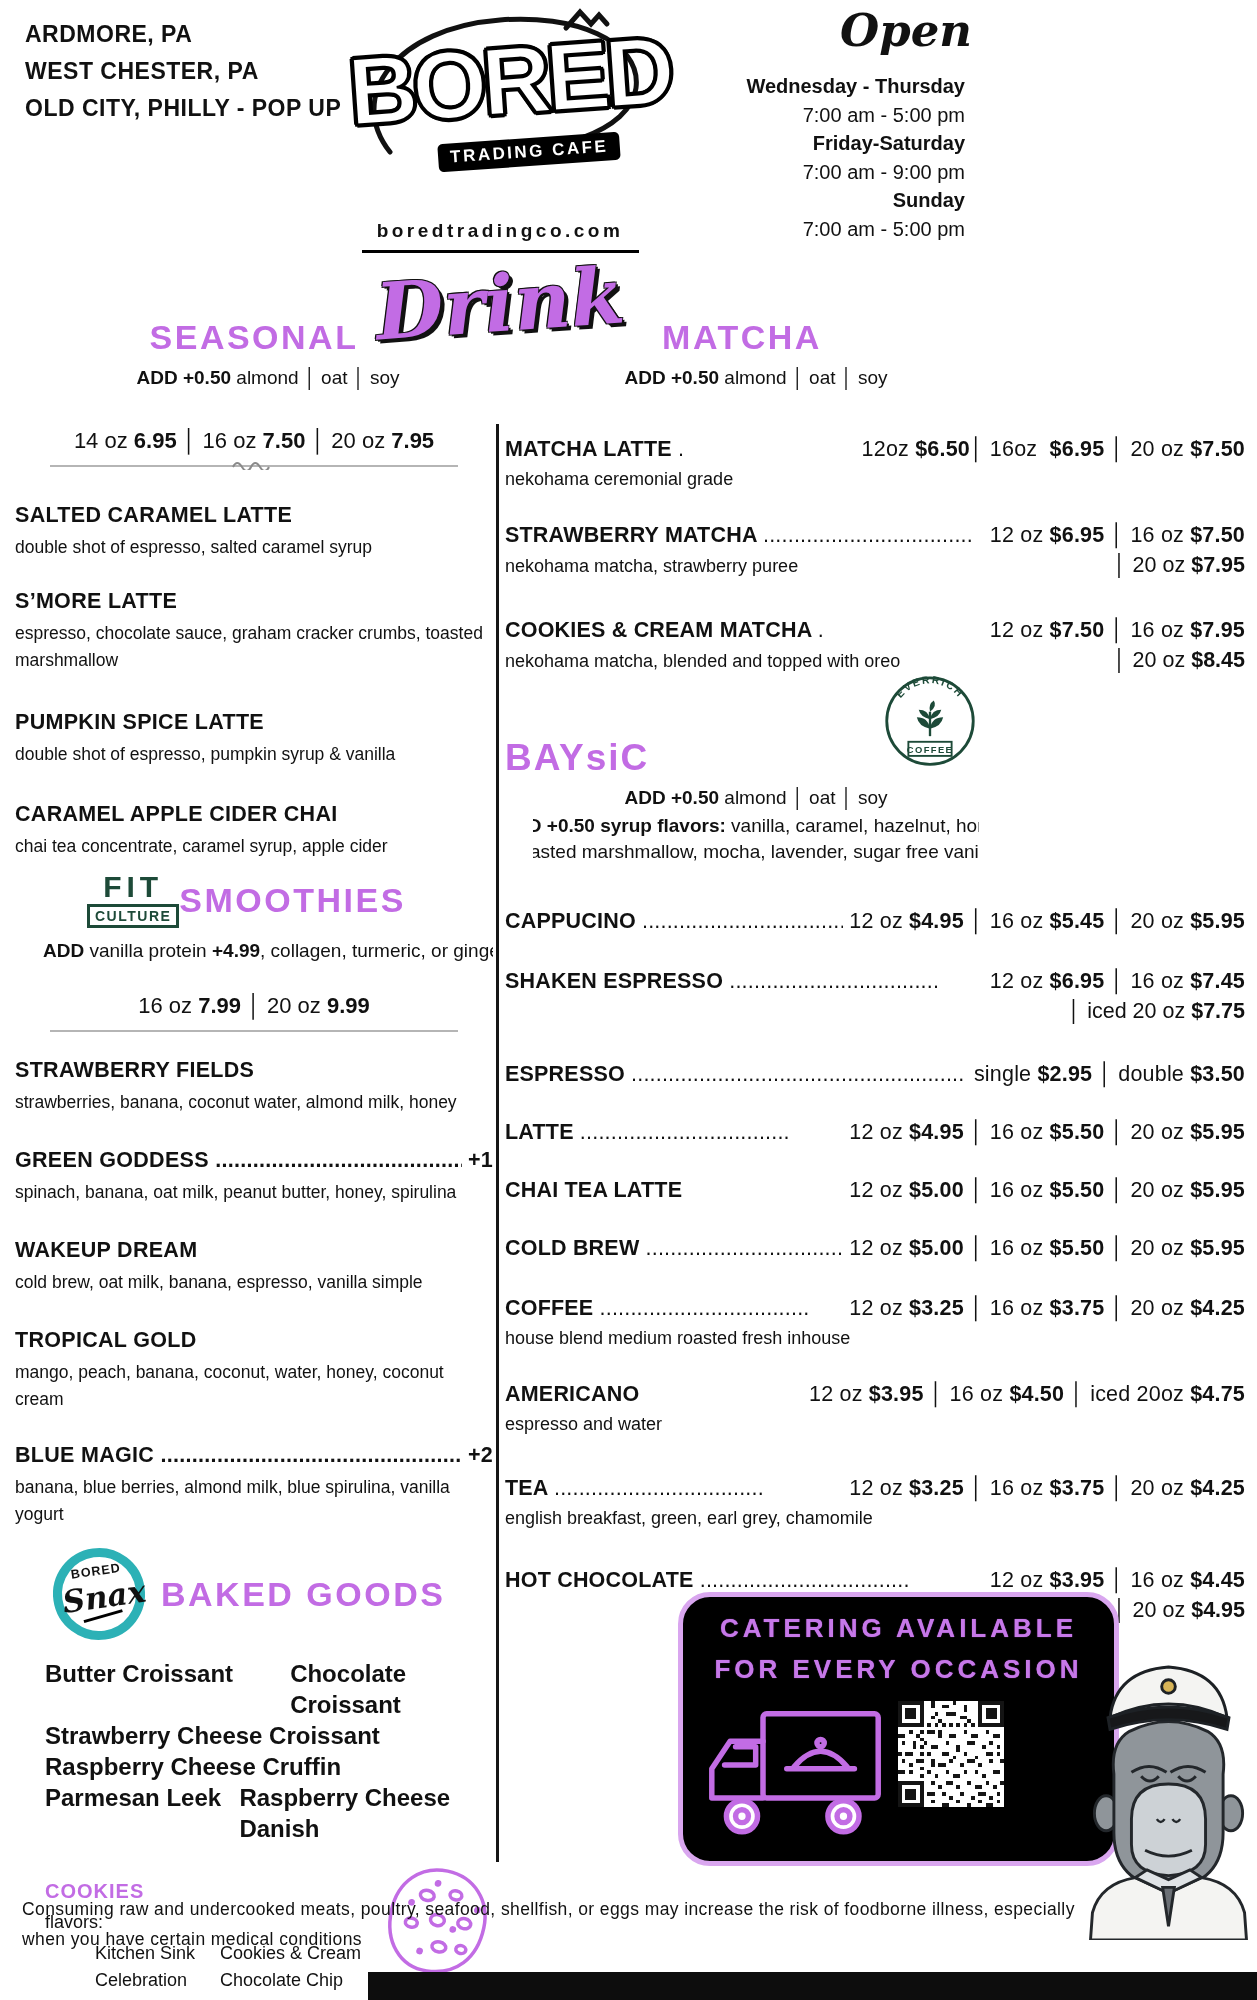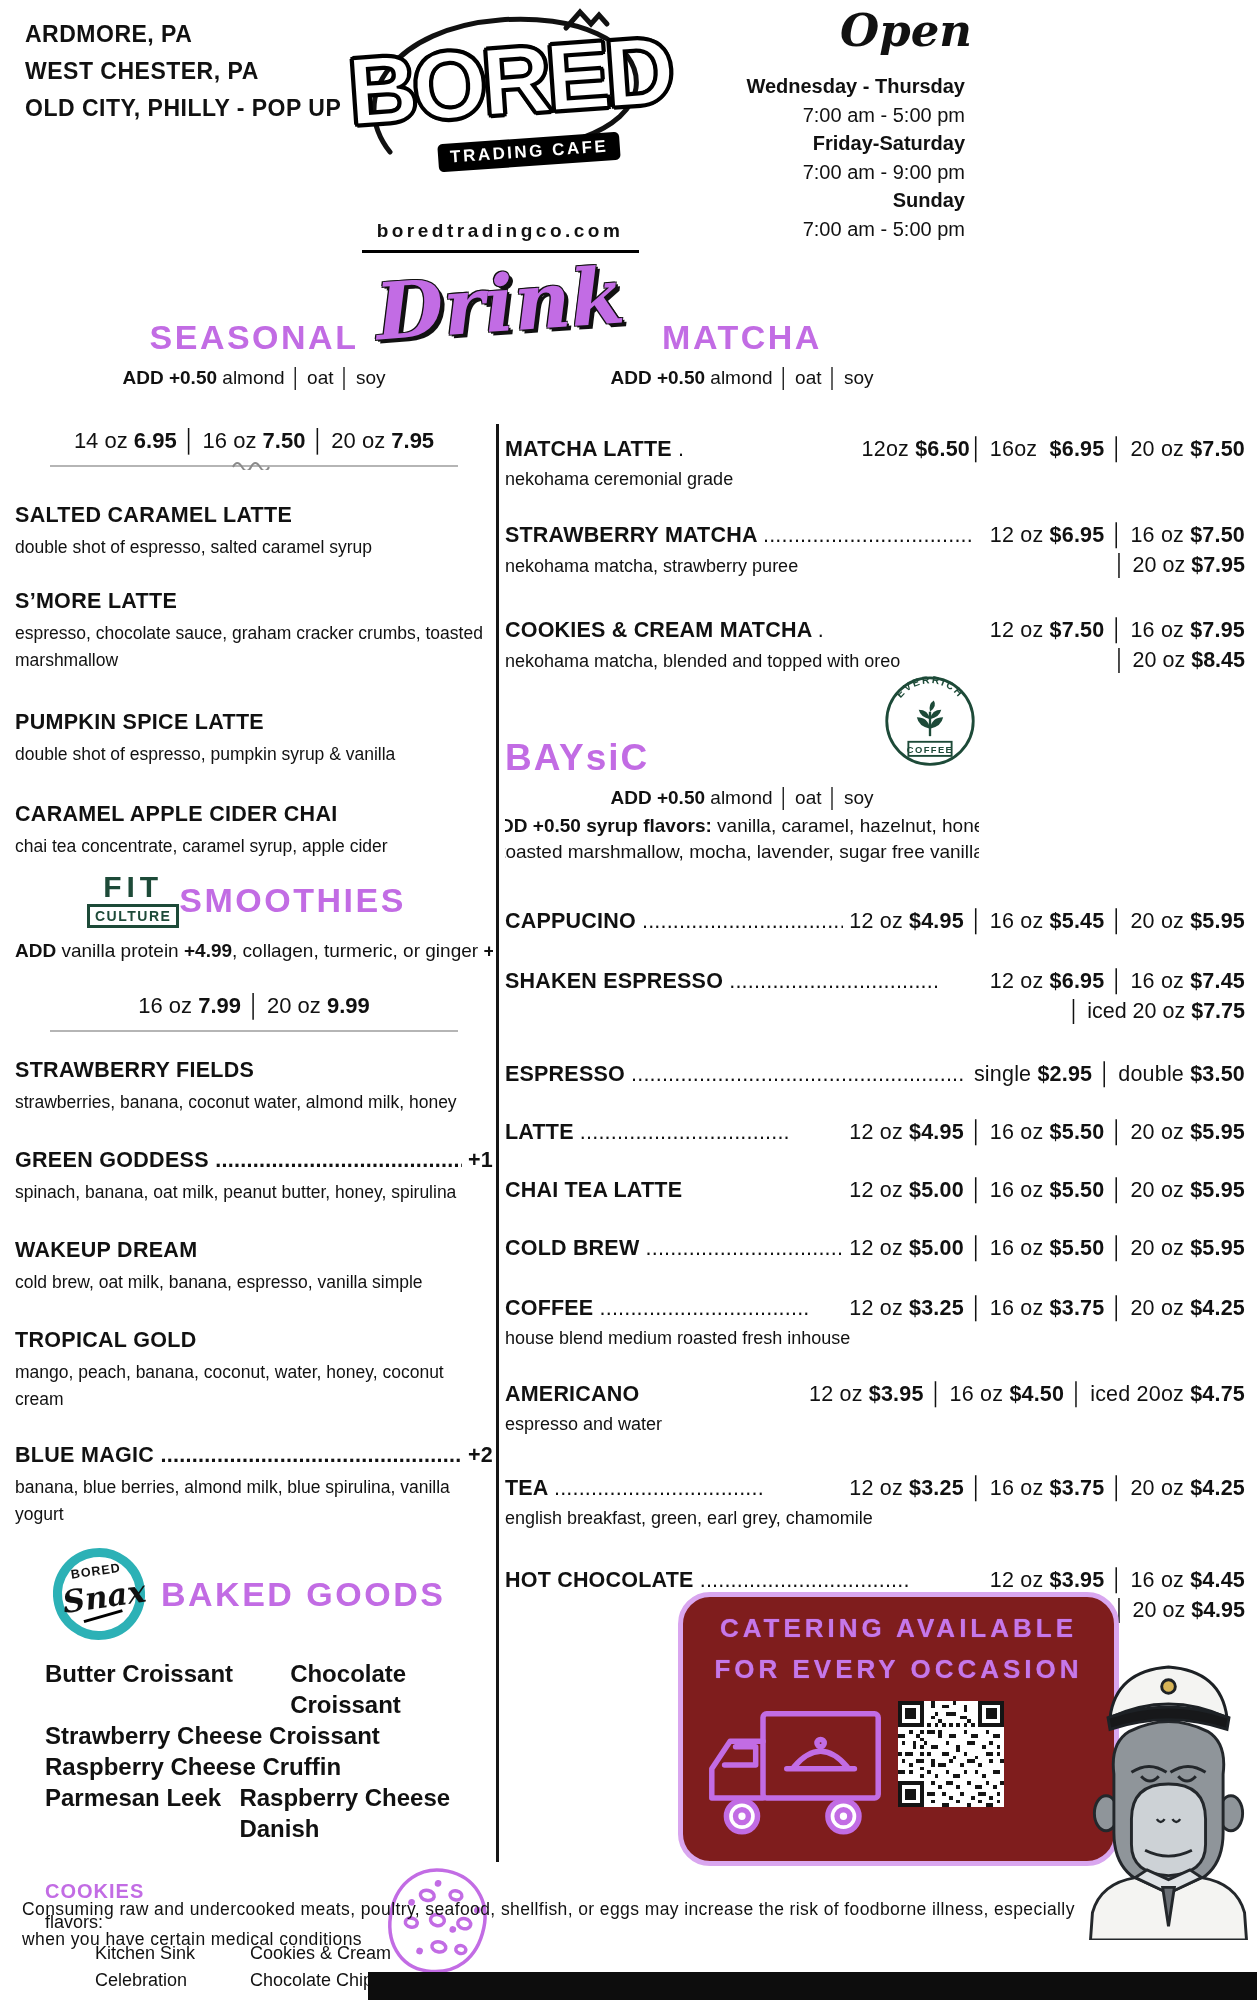--- a/index.html
+++ b/index.html
@@ -37,21 +37,21 @@
     font-family:"DejaVu Serif",serif; font-style:italic; font-weight:900; font-size:78px; color:var(--accent);
     transform:rotate(-4deg);
     text-shadow:4px 4px 0 #111,-1px 1px 0 #111,1px -1px 0 #111,-1px -1px 0 #111,2px 2px 0 #111; }
 
   
   .divider { position:absolute; left:496px; top:424px; width:3px; height:1438px; background:#151515; }
   .col-left  { position:absolute; left:15px;  top:318px; width:478px; }
   .col-right { position:absolute; left:505px; top:318px; width:740px; }
 
   .sec-title { font-size:34px; font-weight:800; color:var(--accent); letter-spacing:2.5px; text-align:center; line-height:39px; }
-  .add-line { font-size:19px; margin-top:8px; line-height:26px; }
+  .add-line { font-size:19px; margin-top:8px; line-height:26px;margin-left:28px; }
   .sizes { font-size:22px; margin-top:36px; line-height:28px; }
   .rule { margin:10px 35px 0; border-bottom:2px solid #b5b5b5; position:relative; }
   .squig { position:absolute; left:50%; top:-5px; transform:translateX(-50%); }
 
   .mi-name { font-size:21.5px; font-weight:700; letter-spacing:.3px; line-height:28px; }
   .mi-desc { font-size:17.5px; margin-top:5px; line-height:27px; }
 
   .smoothies-head { display:flex; align-items:center; gap:0; margin-top:12px; padding-left:72px; }
   .fit-logo { text-align:center; }
   .fit-top { font-size:30px; font-weight:900; color:var(--green); letter-spacing:5px; line-height:30px; }
@@ -62,36 +62,36 @@
   .snax-top { position:absolute; top:7px; width:100%; text-align:center; font-size:12.5px; font-weight:800; letter-spacing:1px; }
   .snax-script { position:absolute; top:22px; width:100%; text-align:center; font-family:"DejaVu Serif",serif; font-style:italic; font-weight:700; font-size:31px; }
   .snax-underline { position:absolute; left:18px; bottom:14px; width:40px; height:2.5px; background:#000; transform:rotate(-8deg); }
 
   .baked-list { margin-top:18px; padding-left:30px; font-size:24px; font-weight:700; line-height:31px; }
   .b-two { display:flex; }
 
   .cookies { margin-top:36px; position:relative; padding-left:30px; }
   .ck-title { color:var(--accent); font-weight:700; font-size:20px; letter-spacing:1px; }
   .ck-flavors { font-size:18px; margin-top:9px; }
-  .ck-cols { display:flex; margin-top:7px; padding-left:50px; gap:30px; font-size:18px; line-height:27px; }
+  .ck-cols { display:flex; margin-top:7px; padding-left:50px; font-size:18px; line-height:27px; }
   .cookie-art { position:absolute; right:0; top:-18px; width:112px; height:120px; transform:rotate(12deg); }
 
   
   .rc-head { width:474px; }
   .ri-line { font-size:21.5px; line-height:28px; letter-spacing:.2px; }
   .ri-desc { font-size:18px; margin-top:4px; line-height:24px; }
   .ri-sub { display:flex; justify-content:space-between; align-items:baseline; margin-top:4px; }
   .ri-sub .ri-desc { margin-top:0; }
   .ri-sub .runs { font-size:21.5px; }
   .ri-line2 { font-size:21.5px; margin-top:4px; }
   .baysic-title { font-size:37px; font-weight:800; color:var(--accent); letter-spacing:2px; text-align:left; line-height:42px; margin-top:64px; }
   .everrich { position:absolute; left:378px; top:356px; width:94px; height:98px; }
 
   
-  .catering { position:absolute; left:678px; top:1592px; width:441px; height:274px; border:5px solid var(--accent-light); border-radius:32px; background:#7f1d1d; }
+  .catering { position:absolute; left:678px; top:1592px; width:441px; height:274px; border:5px solid var(--accent-light); border-radius:32px; background:#000000; }
   .cat-line1,.cat-line2 { text-align:center; color:#c678e8; font-weight:800; letter-spacing:4px; font-size:26px;
     text-shadow:0 0 1px #a94fd0; }
   .cat-line1 { margin-top:16px; }
   .cat-line2 { margin-top:10px; }
   .truck-art { position:absolute; left:16px; bottom:10px; width:192px; height:150px; }
   .qr-art { position:absolute; left:215px; top:104px; width:106px; height:106px; }
 
   .monkey-art { position:absolute; left:1080px; top:1628px; width:177px; height:312px; }
 
   .footer { position:absolute; left:22px; top:1894px; font-size:17.5px; line-height:30px; letter-spacing:.4px; }

